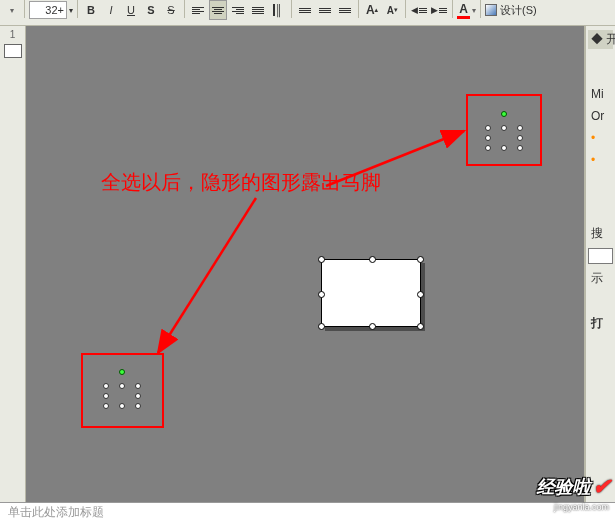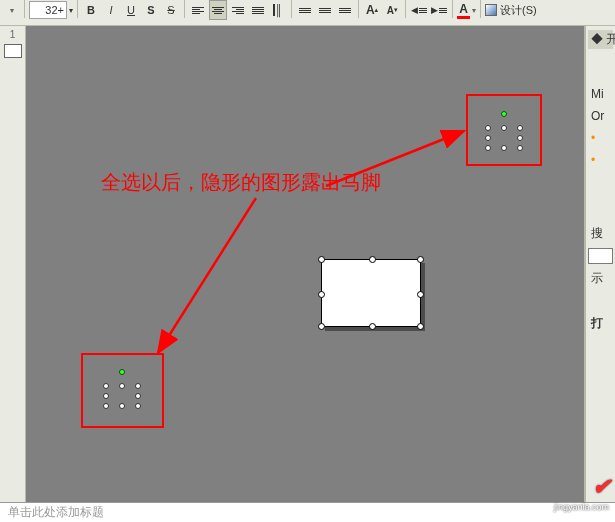--- a/index.html
+++ b/index.html
@@ -438,15 +438,16 @@
     <div style="height:20px"></div>
     <div class="lbl" style="font-weight:bold">打</div>
   </div>
 </div>
 
 <div class="notes-bar">
   <span>单击此处添加标题</span>
 </div>
 
 <div class="watermark">
+  <span>经验啦</span>
     <span class="check">✔</span>
 </div>
 <div class="watermark-sub">jingyanla.com</div>
 
 </body></html>

